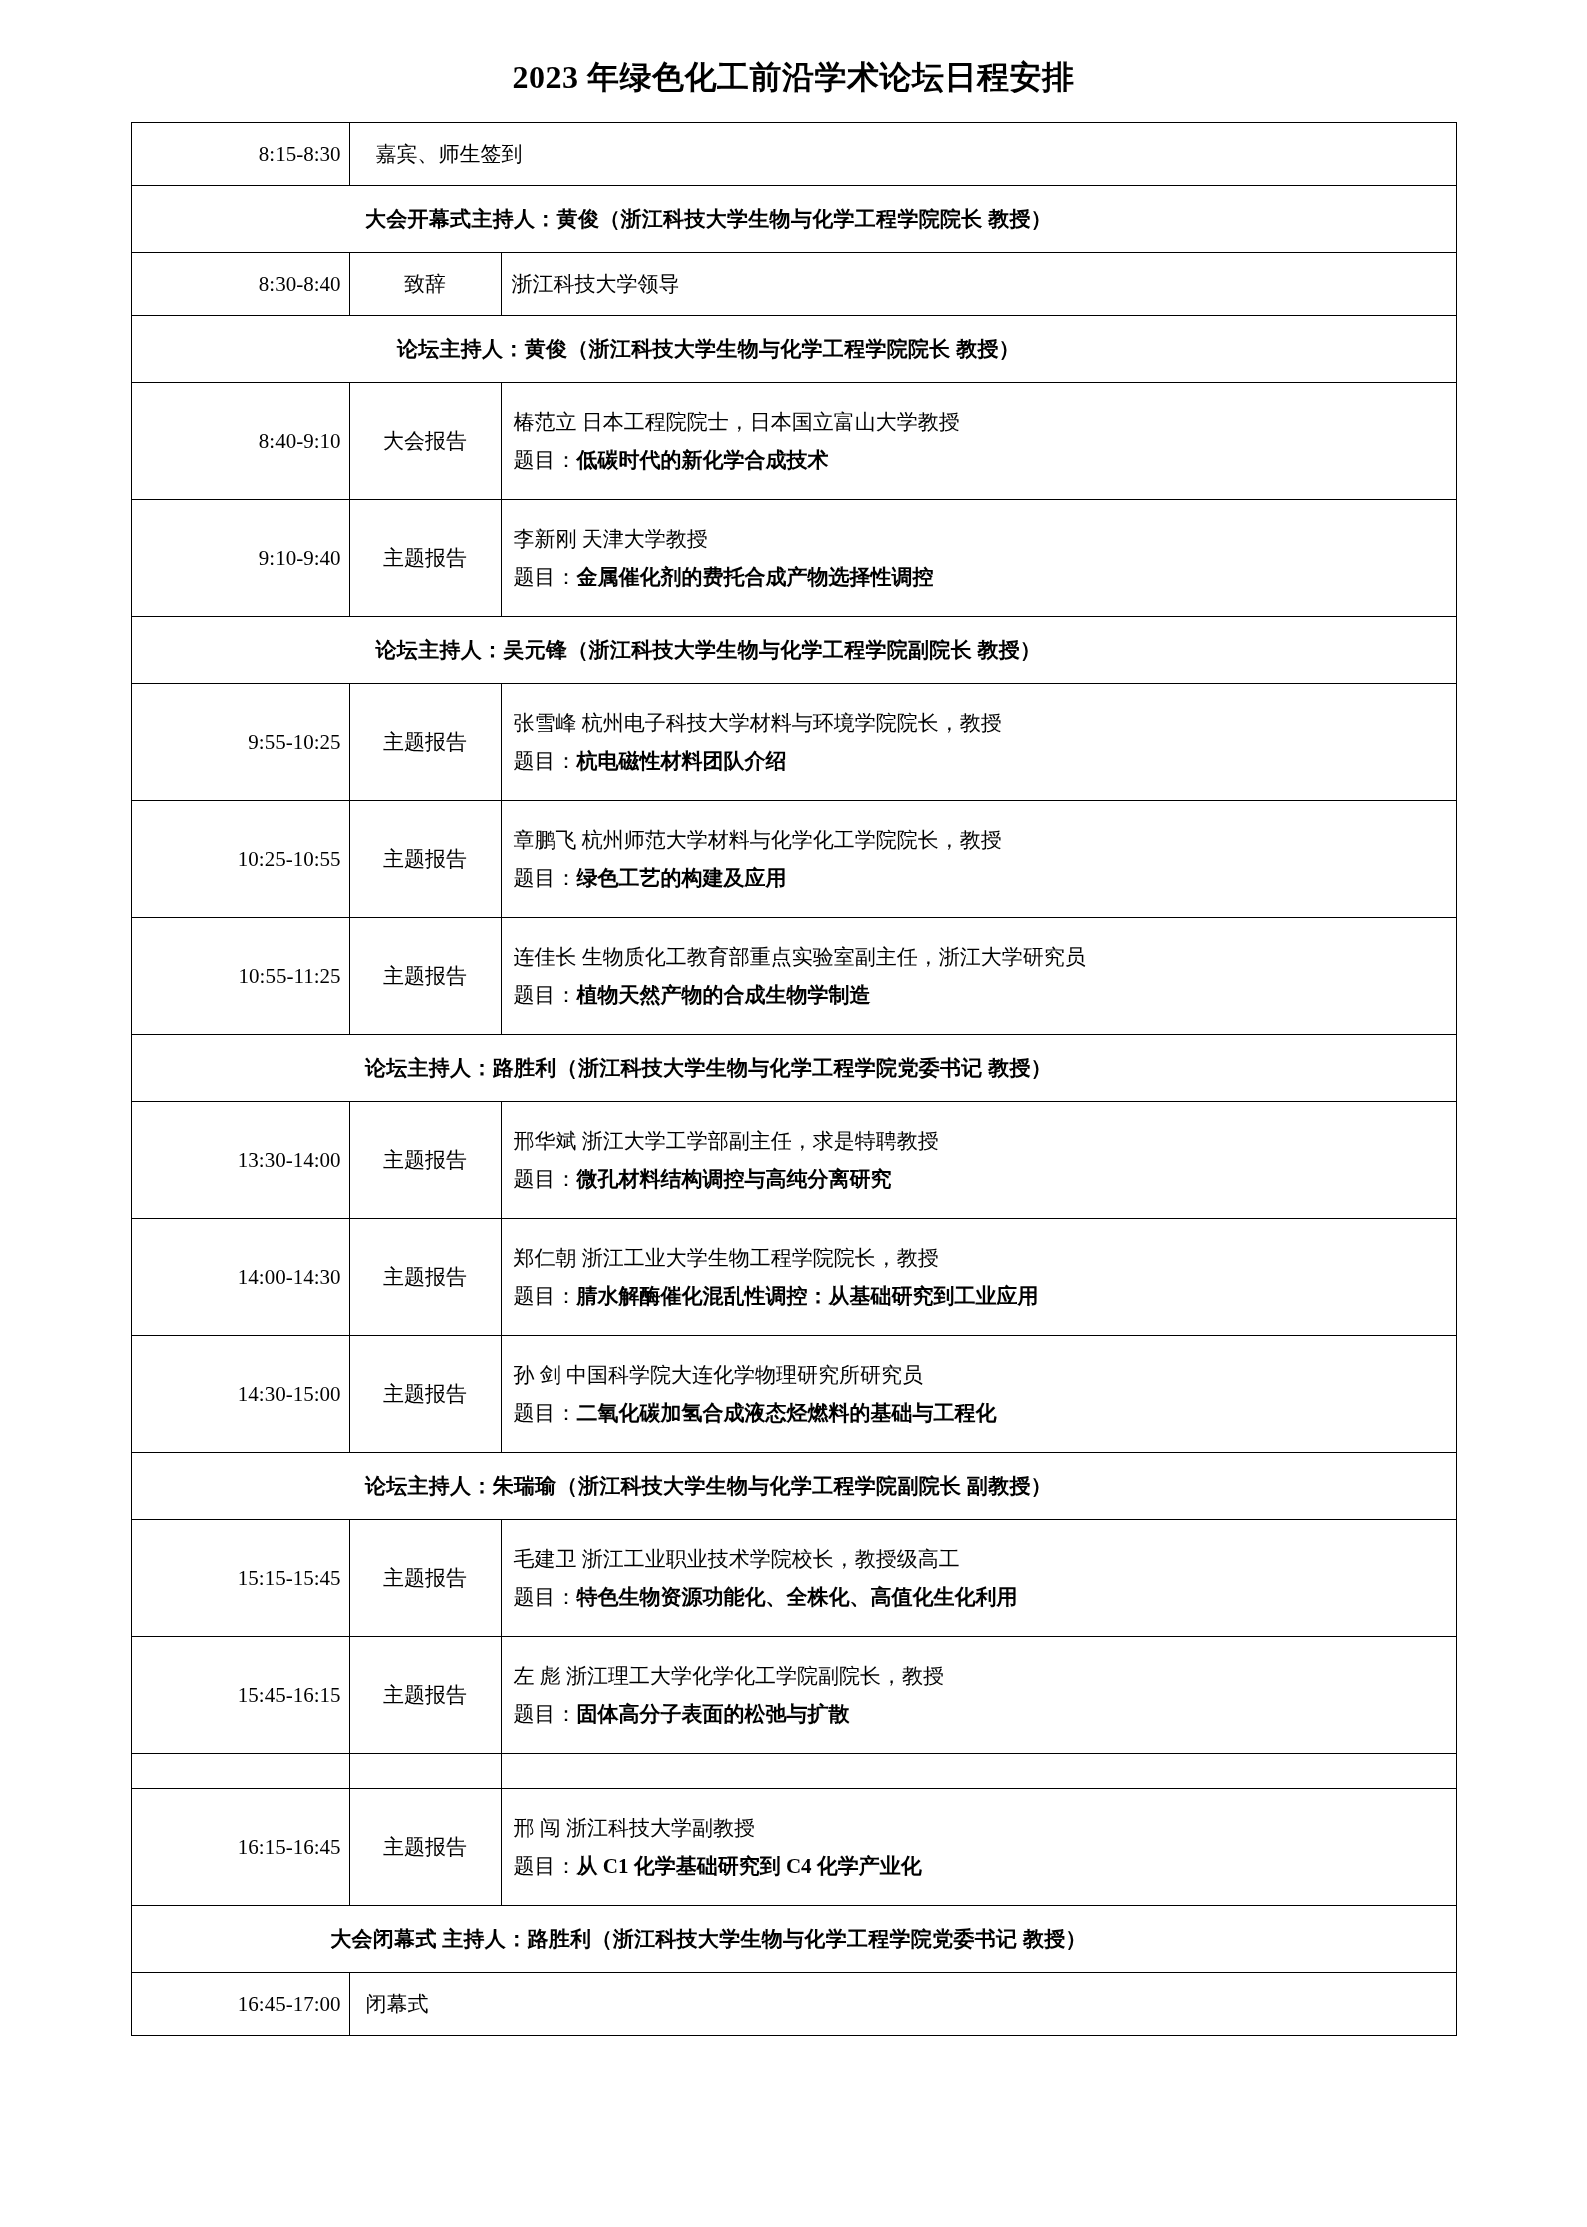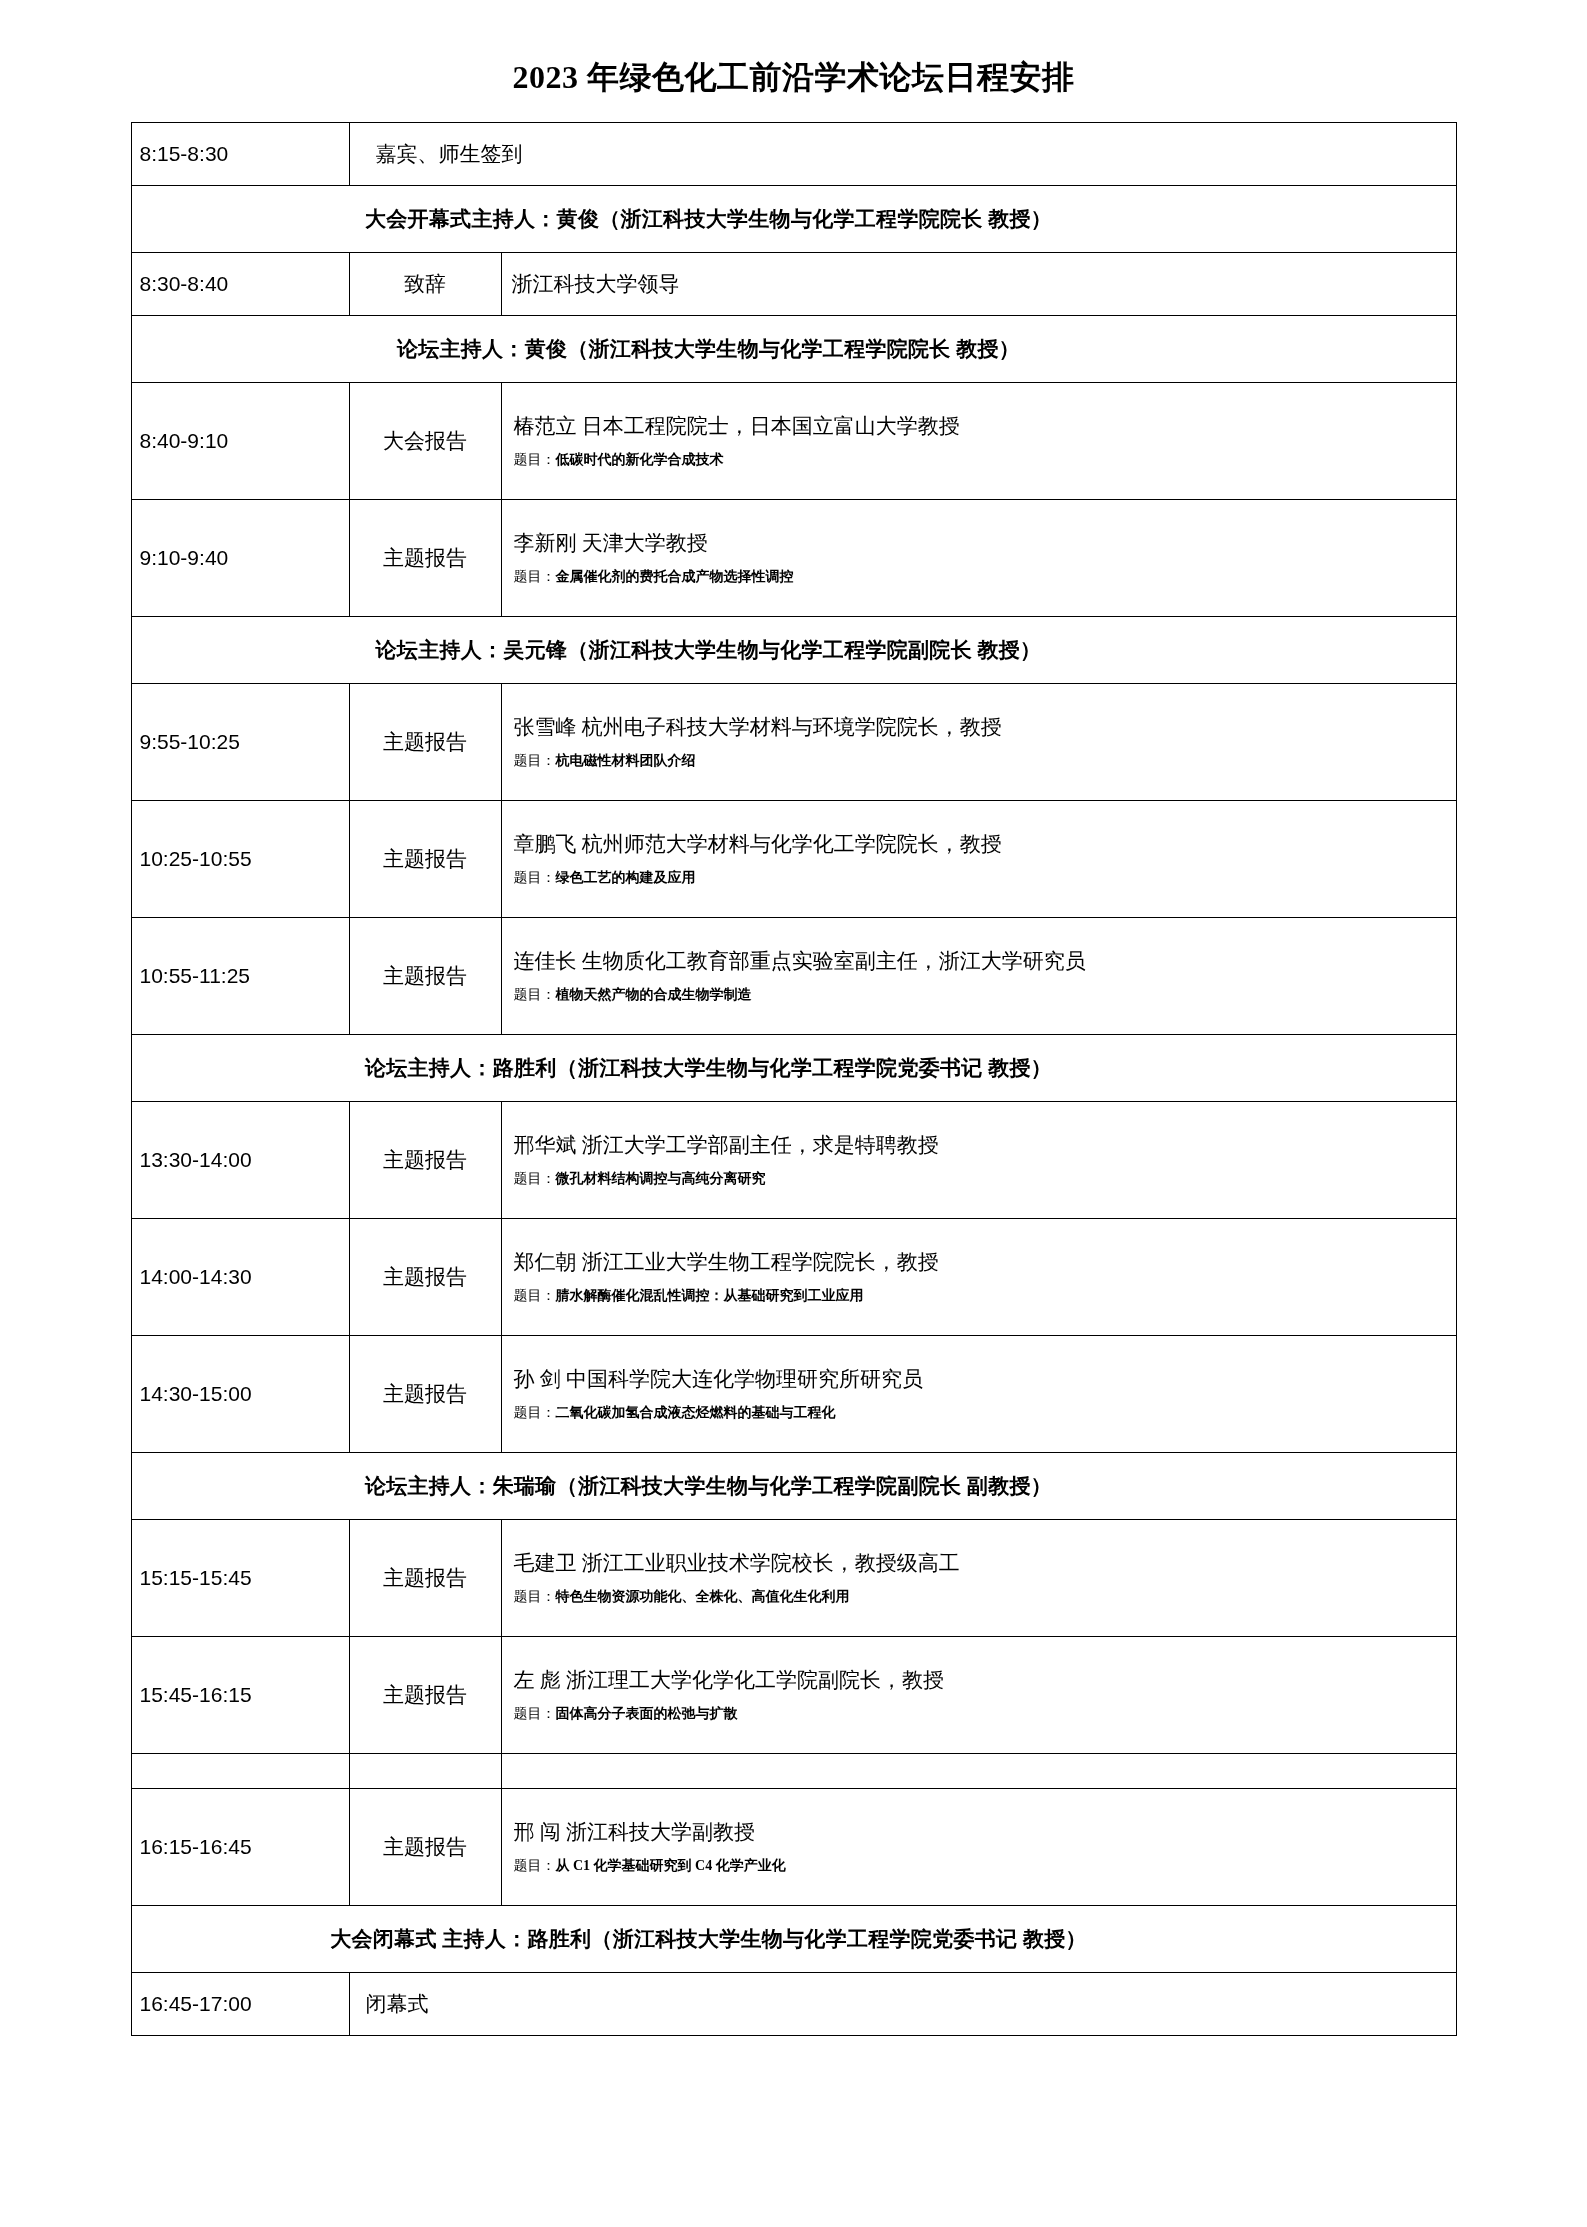--- a/index.html
+++ b/index.html
@@ -46,23 +46,23 @@
   col.c-guest { width: 955px; }
 
   .hdr td {
     text-align: center;
     font-weight: bold;
     font-size: 23px;
     height: 52px;
     padding: 8px;
   }
   .cell-time {
-    text-align: left;
+    text-align: right;
     font-size: 20px;
-    font-family: Liberation Sans, sans-serif;
+    font-family: Liberation Serif, serif;
   }
   .cell-kind {
     text-align: center;
     font-size: 21px;
   }
   .row-simple td {
     height: 50px;
   }
   .chair-row td {
     font-weight: bold;
@@ -77,21 +77,21 @@
     padding-right: 170px;
   }
   .talk-line1 {
     display: block;
     margin: 4px 0 10px 4px;
     font-size: 21px;
   }
   .talk-line2 {
     display: block;
     margin: 0 0 4px 4px;
-    font-size: 14px;
+    font-size: 21px;
   }
   .talk-line2 b {
     font-weight: bold;
   }
   .spacer-gap td {
     border-left: 1.5px solid #000;
     border-right: 1.5px solid #000;
     border-top: none;
     border-bottom: none;
     height: 22px;

